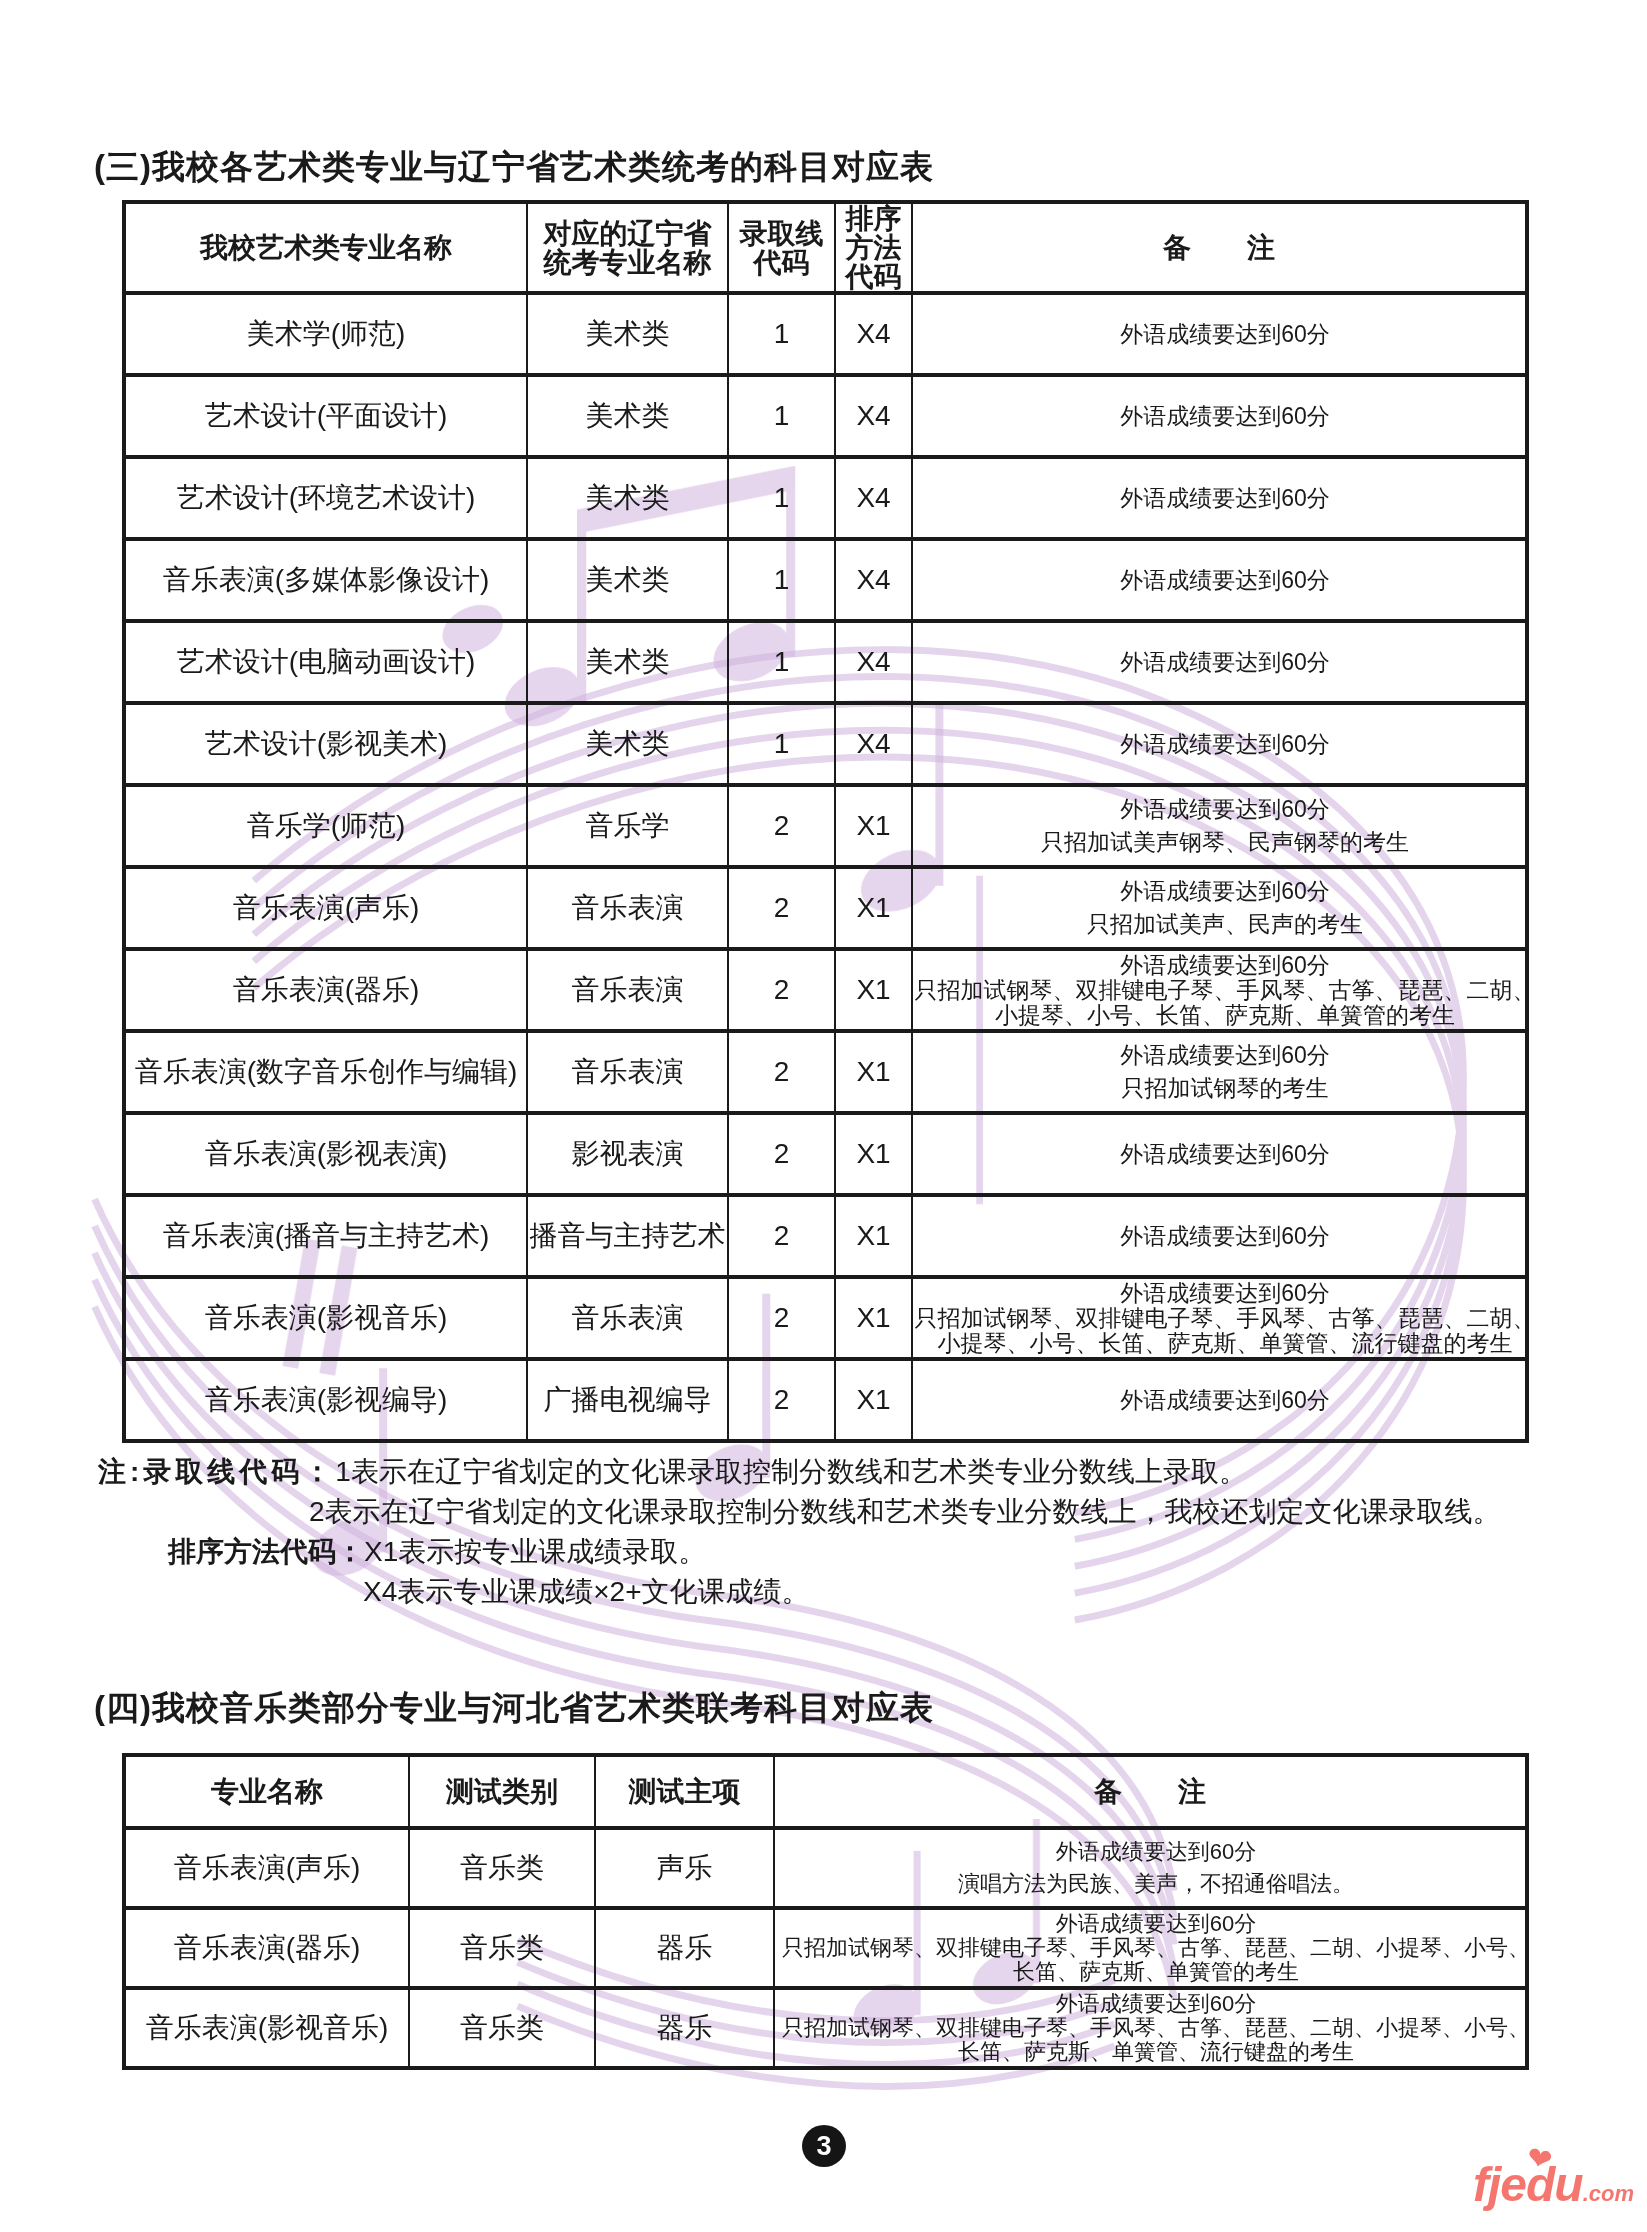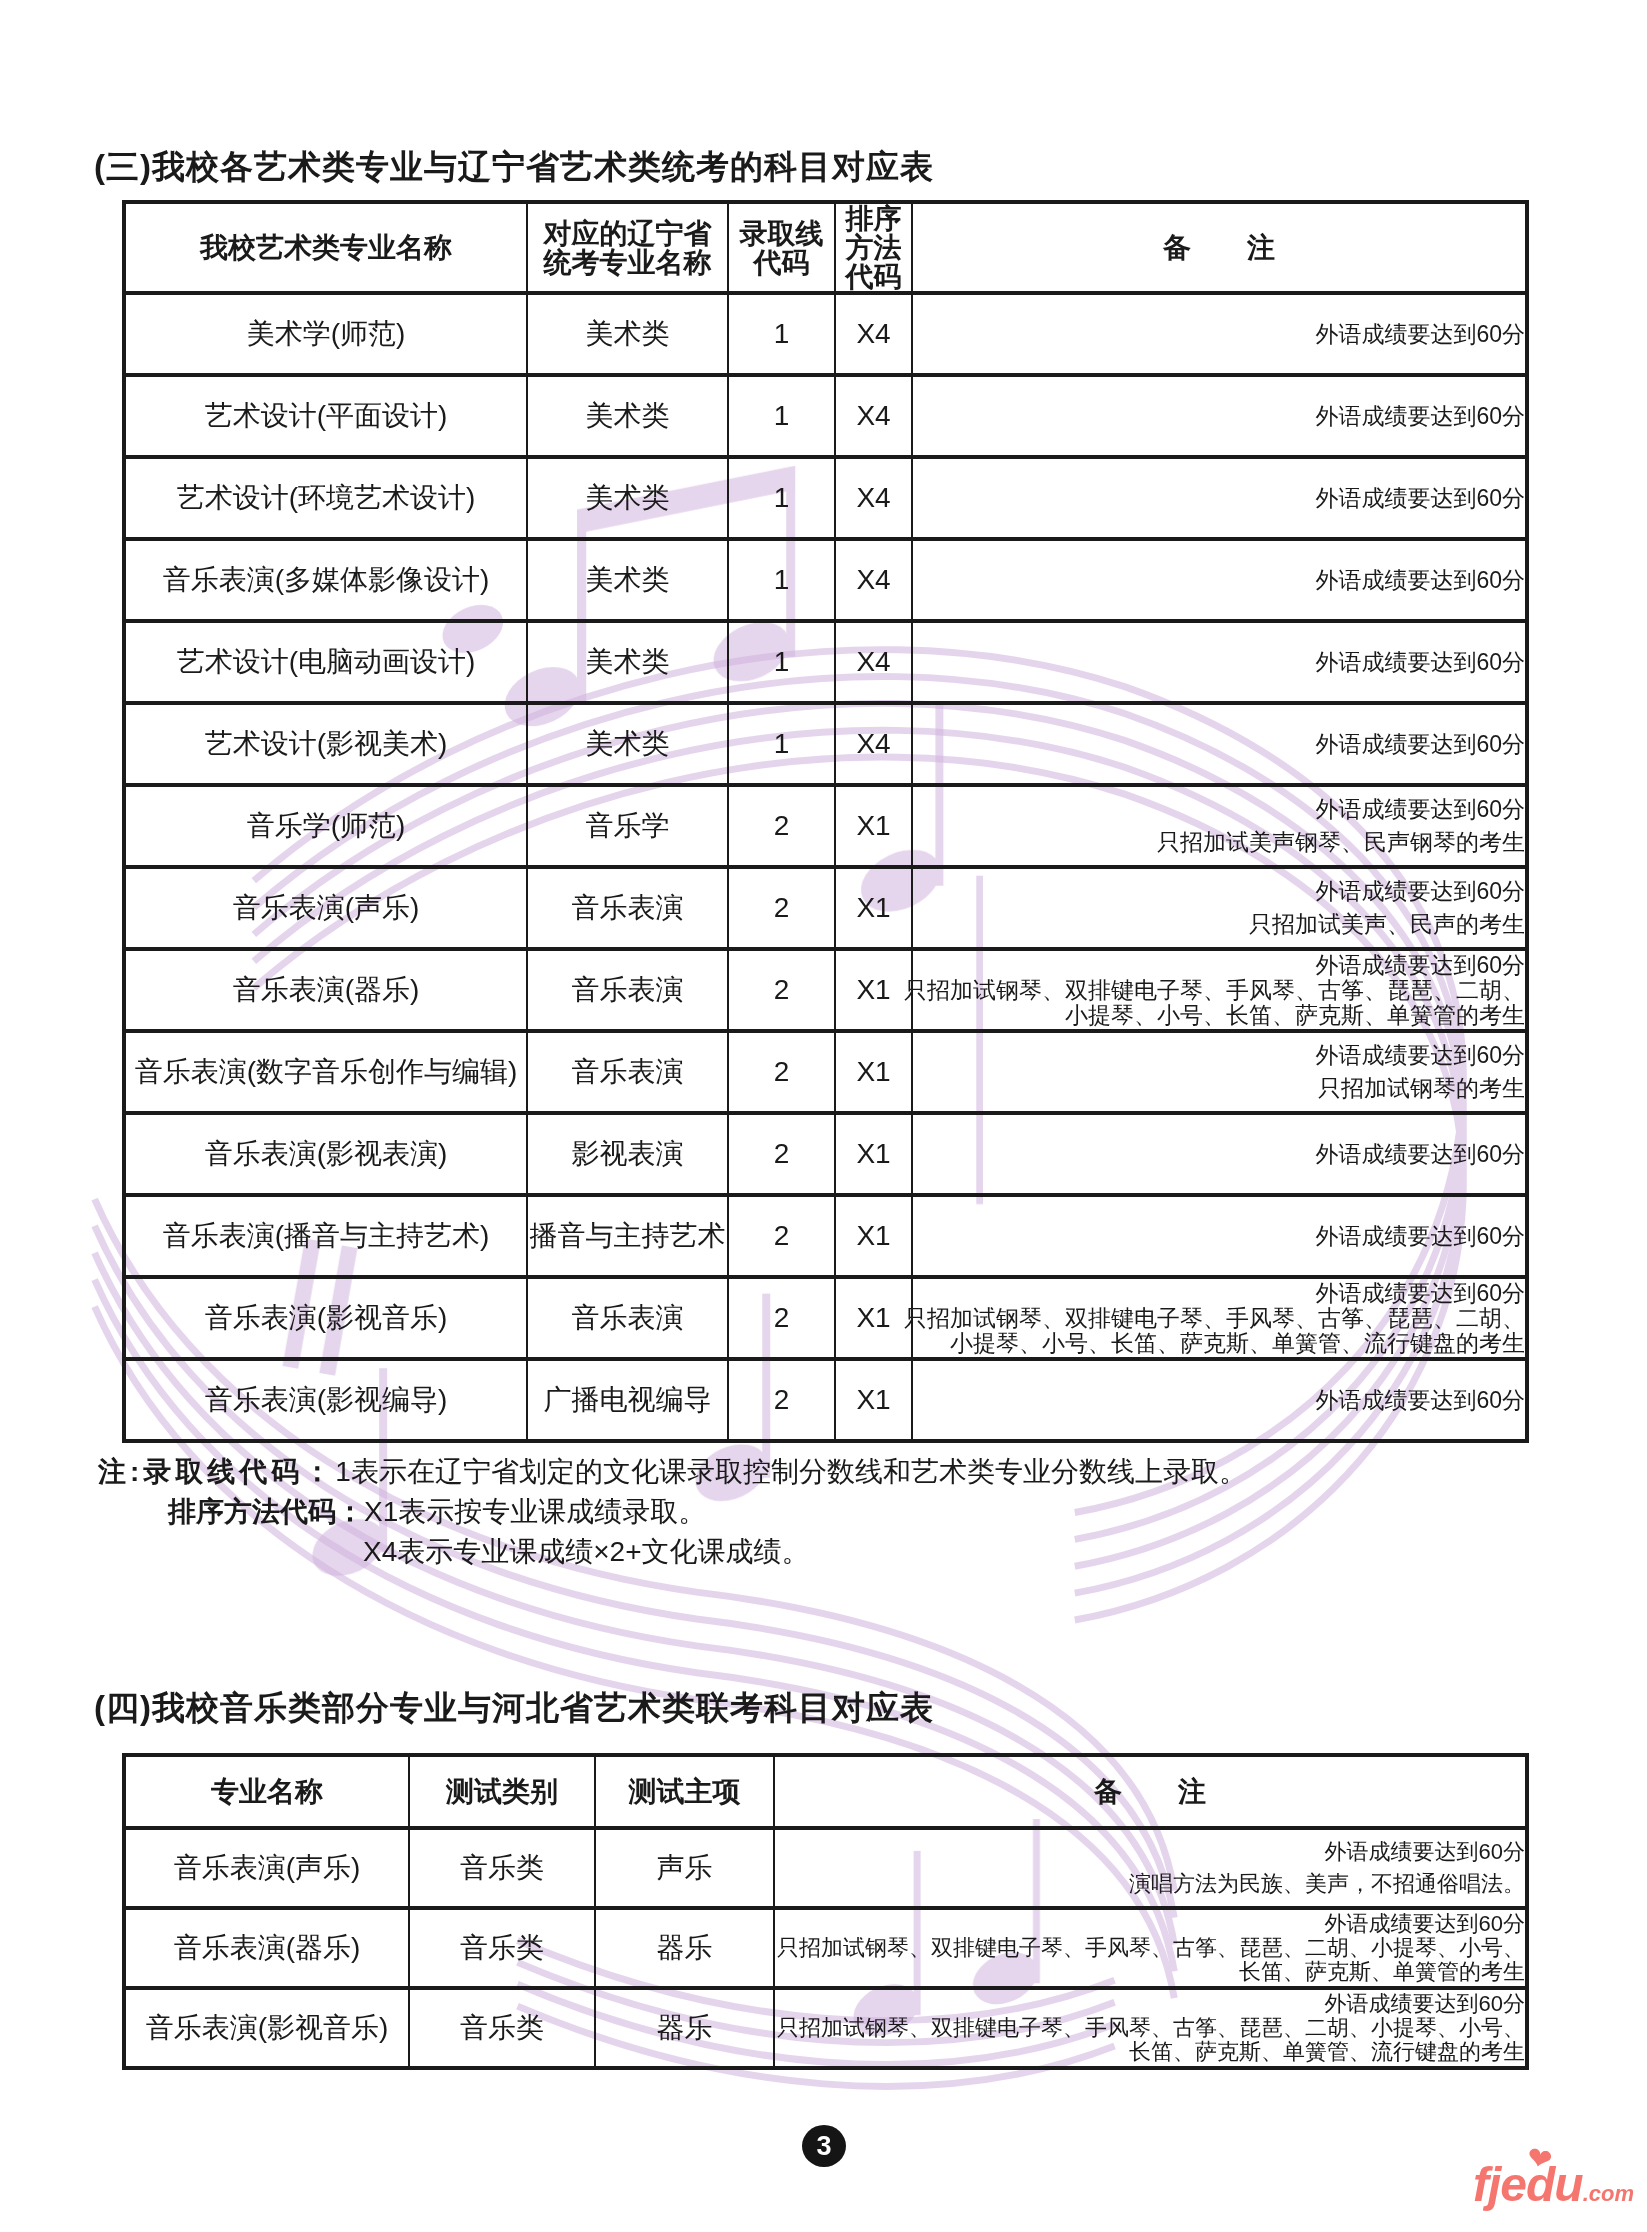--- a/index.html
+++ b/index.html
@@ -17,21 +17,21 @@
           padding:0;vertical-align:middle;text-align:center;font-size:28px;color:#1a1a1a;}
   table.t th{font-weight:bold;line-height:29px;}
   #table1{left:122px;top:200px;width:1403px;}
   #table2{left:122px;top:1753px;width:1403px;}
   #table1 thead tr{height:85px;}
   #table1 tbody tr{height:82px;}
   #table2 thead tr{height:73px;}
   #table2 tbody tr{height:80px;}
 
   td.remark{text-align:left;}
-  .remarkbox{display:flex;flex-direction:column;justify-content:space-evenly;align-items:flex-end;
+  .remarkbox{display:flex;flex-direction:column;justify-content:space-evenly;align-items:center;
              padding-left:12px;box-sizing:border-box;}
   #table1 .remarkbox{height:74px;}
   #table2 .remarkbox{height:72px;}
   #table1 .rline{font-size:23px;line-height:25px;white-space:nowrap;}
   #table2 .rline{font-size:22px;line-height:24px;white-space:nowrap;}
 
   .notes{position:absolute;left:98px;top:1452px;z-index:1;font-size:28px;line-height:40px;white-space:nowrap;}
   .notes .nline{height:40px;}
   .nlabel{font-weight:bold;}
   .nlabel.sp{letter-spacing:4px;}
@@ -282,20 +282,21 @@
             <div class="remarkbox">
               <div class="rline">外语成绩要达到60分</div>
             </div>
           </td>
         </tr>
       </tbody>
   </table>
 
   <div class="notes">
     <div class="nline"><span class="nlabel sp">注:录取线代码：</span><span>1表示在辽宁省划定的文化课录取控制分数线和艺术类专业分数线上录取。</span></div>
+    <div class="nline ind-a"><span>2表示在辽宁省划定的文化课录取控制分数线和艺术类专业分数线上，我校还划定文化课录取线。</span></div>
     <div class="nline ind-b"><span class="nlabel">排序方法代码：</span><span>X1表示按专业课成绩录取。</span></div>
     <div class="nline ind-c"><span>X4表示专业课成绩×2+文化课成绩。</span></div>
   </div>
 
   <div class="sec-title" id="title2">(四)我校音乐类部分专业与河北省艺术类联考科目对应表</div>
 
   <table class="t" id="table2">
     <colgroup>
         <col style="width:285px">
         <col style="width:186px">

